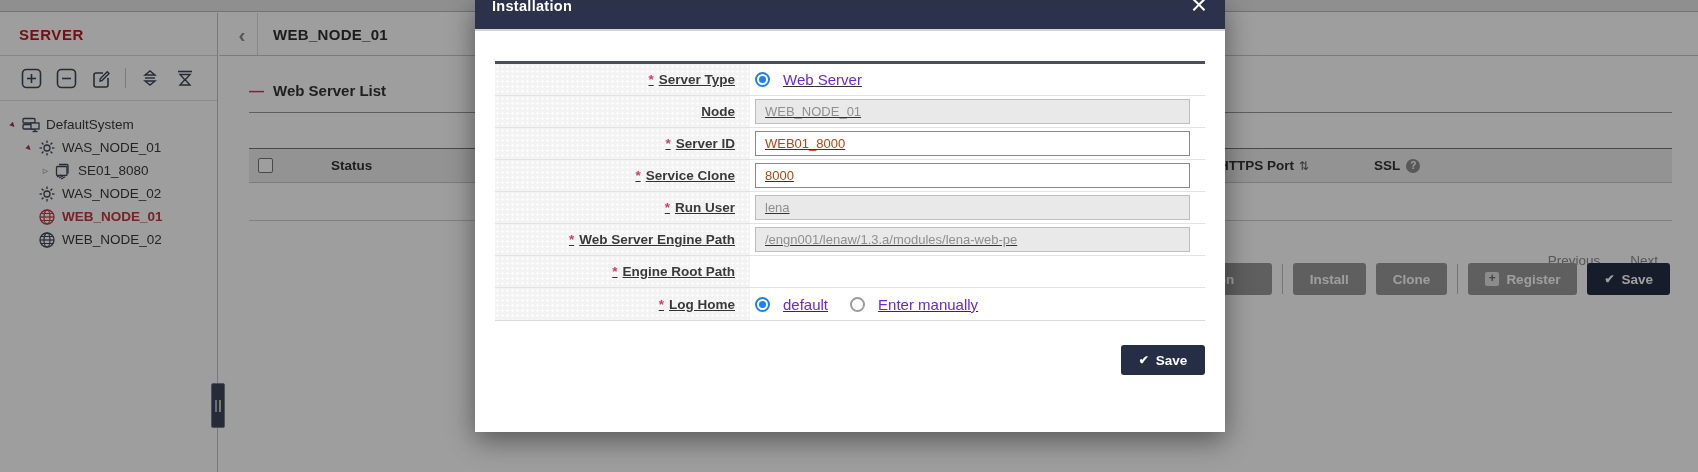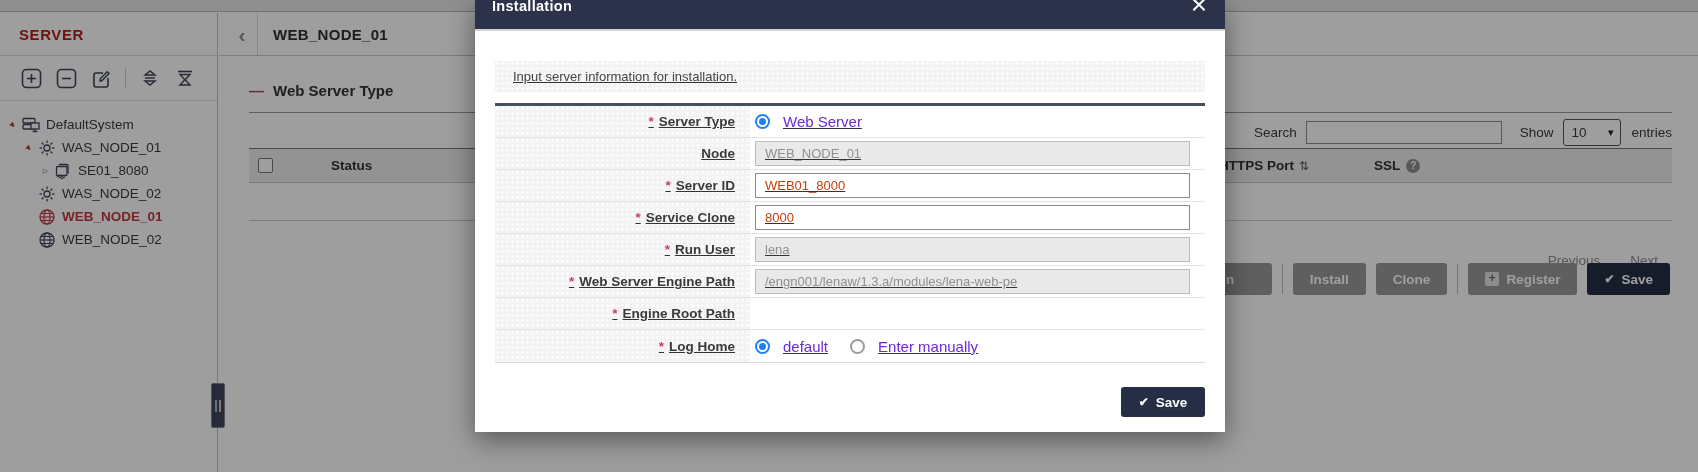--- a/index.html
+++ b/index.html
@@ -283,34 +283,24 @@
 
 <div class="main">
   <div class="main-header">
     <button class="back-btn">‹</button>
     <span class="hdr-divider"></span>
     <span class="page-title">WEB_NODE_01</span>
   </div>
 
   <div class="section-header">
     <span class="section-dash">—</span>
-    <span>Web Server Type</span>
+    <span>Web Server List</span>
   </div>
   <div class="section-rule"></div>
 
-  <div class="search-area">
-    <span class="search-label">Search</span>
-    <input class="search-input" type="text" value="" style="">
-    <span class="show-label">Show</span>
-    <div class="page-size">
-      <span>10</span>
-      <span class="chev">▾</span>
-    </div>
-    <span class="entries-label">entries</span>
-  </div>
 
   <div class="table-header">
     <span class="chk"></span>
     <span class="col-status">Status</span>
     <span class="col-https">
       <span>HTTPS Port</span>
       <span class="sort-ico">⇅</span>
     </span>
     <span class="col-ssl">
       <span>SSL</span>
@@ -342,21 +332,20 @@
 </div>
 
 <div class="overlay"></div>
 
 <div class="modal">
   <div class="modal-header">
     <span class="modal-title">Installation</span>
     <button class="modal-close">×</button>
   </div>
   <div class="modal-body">
-    <div class="info-box dotted">Input server information for installation.</div>
 
     <div class="form">
 
       <div class="form-row">
         <div class="form-label dotted">
           <span class="req">*</span>
           <span>Server Type</span>
         </div>
         <div class="form-value">
           <span class="radio on"></span>

